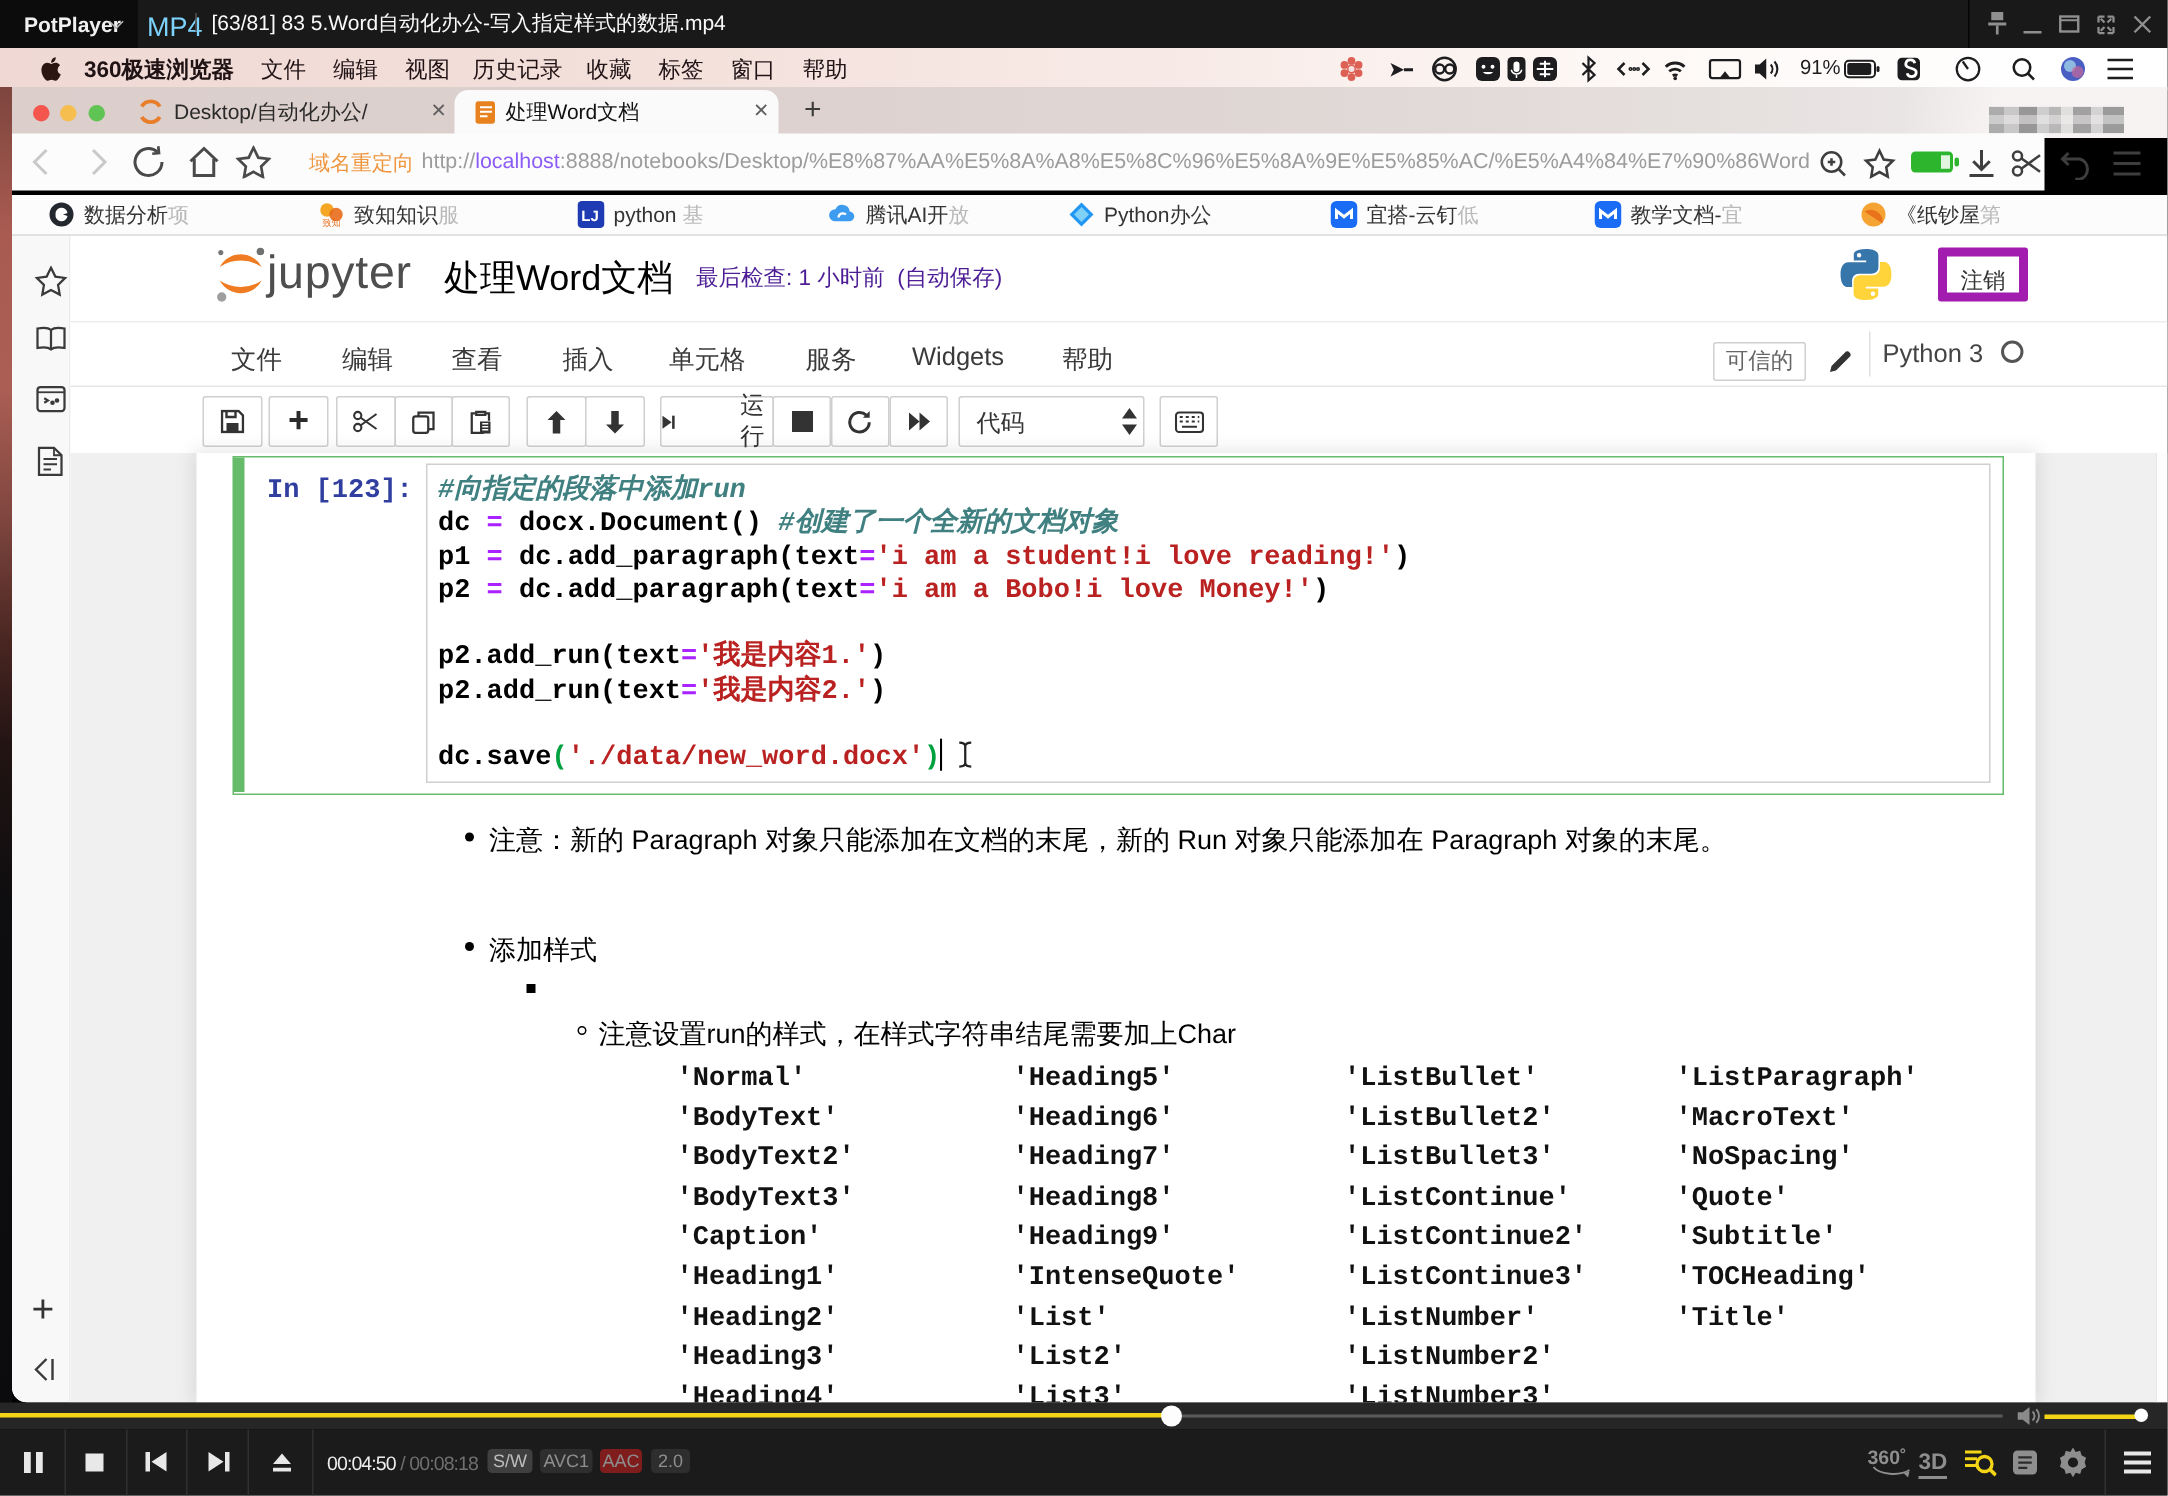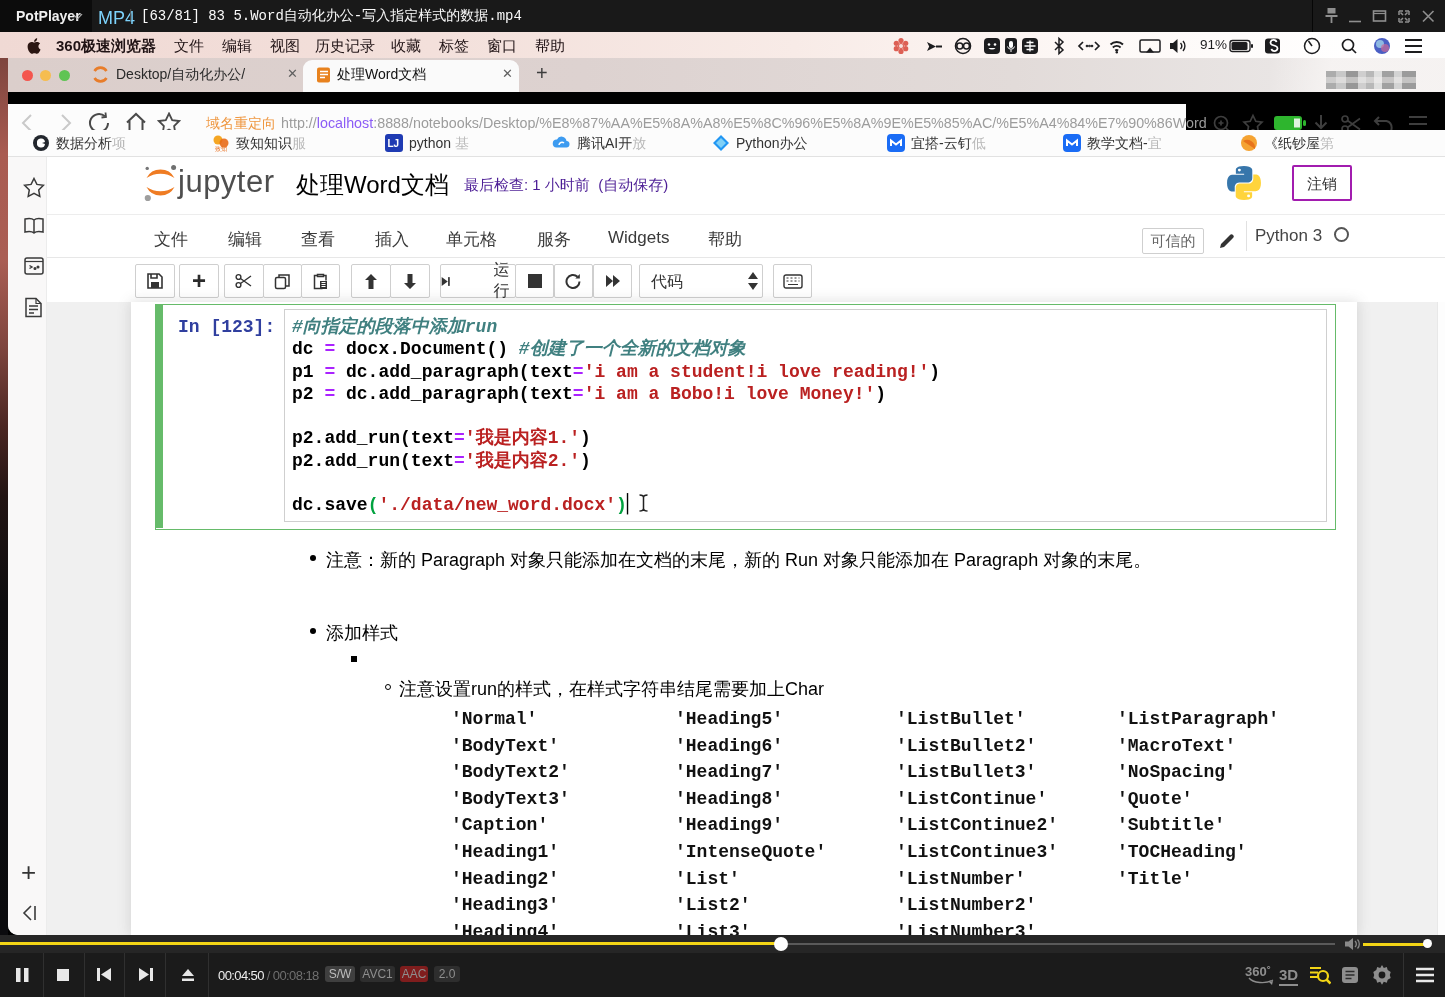--- a/index.html
+++ b/index.html
@@ -5,21 +5,21 @@
 html,body{margin:0;padding:0;width:1445px;height:997px;overflow:hidden;background:#000;}
 *{box-sizing:border-box;}
 body{font-family:"Liberation Sans",sans-serif;transform:translateZ(0);}
 .abs{position:absolute;}
 #potbar{position:absolute;left:0;top:0;width:1445px;height:32px;background:#191919;}
 #macbar{position:absolute;left:0;top:32px;width:1445px;height:28px;background:linear-gradient(90deg,#f0d9d4 0%,#f3e0db 30%,#f8ebe7 55%,#fdf8f6 75%,#ffffff 95%);color:#201315;font-size:15px;}
 #macbar .it{position:absolute;top:5px;}
 #wallstrip{position:absolute;left:0;top:58px;width:8px;height:877px;background:linear-gradient(180deg,#7d453e 0%,#a95b51 11%,#aa5e54 23%,#7e453e 33%,#4a2622 42%,#221413 50%,#0e0d0f 62%,#0b0b0e 100%);}
 #tabbar{position:absolute;left:8px;top:58px;width:1437px;height:34px;background:linear-gradient(90deg,#dbcecb 0%,#ddd2d0 40%,#e2dbd9 70%,#e9e5e4 88%,#ece9e8 100%);}
 .tl{position:absolute;top:12px;width:11px;height:11px;border-radius:50%;}
-#navbar{position:absolute;left:8px;top:104px;width:1178px;height:38px;background:#fcfcfc;}
+#navbar{position:absolute;left:8px;top:89px;width:1355px;height:38px;background:#fcfcfc;}
 #bookbar{position:absolute;left:8px;top:130px;width:1437px;height:27px;background:#fcfcfc;border-bottom:1px solid #e2e2e2;font-size:14px;color:#333;}
 .bm{position:absolute;top:4px;height:18px;white-space:nowrap;}
 #content{position:absolute;left:8px;top:157px;width:1437px;height:778px;background:#fff;border-bottom-left-radius:10px;overflow:hidden;}
 #sidebar{position:absolute;left:0;top:0;width:39px;height:778px;background:#f9f8f8;border-right:1px solid #ececec;}
 #jpage{position:absolute;left:39px;top:0;width:1398px;height:778px;background:#fff;}
 .jmenu{position:absolute;top:71px;font-size:17px;color:#3a3a3a;}
 .tbtn{position:absolute;top:107px;height:34px;border:1px solid #cfcfcf;border-radius:2px;background:#fff;display:flex;align-items:center;justify-content:center;}
 #notebookbg{position:absolute;left:0px;top:145px;width:1398px;height:633px;background:#f0f0f0;}
 #container{position:absolute;left:84px;top:145px;width:1226px;height:633px;background:#fff;box-shadow:0 0 12px 1px rgba(87,87,87,0.18);}
 #scrollstrip{position:absolute;left:1390px;top:145px;width:8px;height:633px;background:#fdfdfd;border-left:1px solid #e8e8e8;}
@@ -41,21 +41,21 @@
 </style>
 </head>
 <body>
 
 <div id="potbar">
   <div class="abs" style="left:0;top:0;width:92px;height:32px;background:#0c0c0c;"></div>
   <div class="abs" style="left:16px;top:8px;font-size:14px;font-weight:bold;color:#f0f0f0;">PotPlayer</div>
   <div class="abs" style="left:74px;top:11px;width:7px;height:7px;border-right:1.6px solid #b5b5b5;border-bottom:1.6px solid #b5b5b5;transform:rotate(45deg);"></div>
   <div class="abs" style="left:98px;top:8px;font-size:18px;color:#7dd3fc;">MP4</div>
   <div class="abs" style="left:129px;top:6px;font-size:13px;color:#4f4f4f;">|</div>
-  <div class="abs" style="left:141px;top:7px;font-size:14px;color:#fafafa;font-family:Liberation Mono, monospace;">[63/81] 83 5.Word自动化办公-写入指定样式的数据.mp4</div>
+  <div class="abs" style="left:141px;top:7px;font-size:14px;color:#fafafa;">[63/81] 83 5.Word自动化办公-写入指定样式的数据.mp4</div>
   <div class="abs" style="left:1312px;top:0;width:1px;height:32px;background:#060606;"></div>
   <svg class="abs" style="left:1320px;top:7px;" width="120" height="19" viewBox="0 0 120 19" fill="none" stroke="#8f8f8f" stroke-width="1.6">
     <g fill="#8f8f8f" stroke="none">
         <rect x="7.5" y="1" width="8" height="5.5"></rect>
         <rect x="5.5" y="8" width="12" height="2"></rect>
         <rect x="10.6" y="10" width="1.8" height="6"></rect>
       </g>
     <g>
         <path d="M29 14.5 h12"></path>
       </g>
@@ -316,21 +316,21 @@
       <circle cx="30.6" cy="3.6" r="2.5" fill="#6f7070"></circle>
       <circle cx="4.8" cy="34" r="3.1" fill="#9e9e9e"></circle>
     </svg>
     <div style="position:absolute;left:131px;top:7px;font-size:31px;color:#4e4e4e;letter-spacing:.5px;">jupyter</div>
     <div style="position:absolute;left:249px;top:12px;font-size:24px;color:#000;">处理Word文档</div>
     <div style="position:absolute;left:417px;top:19px;font-size:15px;color:#4c1d95;">最后检查: 1 小时前&nbsp;&nbsp;(自动保存)</div>
     <svg style="position:absolute;left:1178px;top:7px;" width="38" height="38" viewBox="0 0 110 110">
       <path d="M54.9 5.8c-25.1 0-23.5 10.9-23.5 10.9l.1 11.3h23.9v3.4H21.9s-16-1.8-16 23.5c0 25.3 14 24.4 14 24.4h8.3V67.5s-.4-14 13.8-14h23.7s13.3.2 13.3-12.9V19s2-13.2-24.1-13.2zM41.7 13.4a4.3 4.3 0 110 8.6 4.3 4.3 0 010-8.6z" fill="#3776ab"></path>
       <path d="M55.1 104.2c25.1 0 23.5-10.9 23.5-10.9l-.1-11.3H54.6v-3.4h33.5s16 1.8 16-23.5c0-25.3-14-24.4-14-24.4h-8.3v11.8s.4 14-13.8 14H44.3s-13.3-.2-13.3 12.9v21.6s-2 13.2 24.1 13.2zm13.2-7.6a4.3 4.3 0 110-8.6 4.3 4.3 0 010 8.6z" fill="#ffd43b"></path>
     </svg>
-    <div style="position:absolute;left:1245px;top:8px;width:60px;height:36px;border:2px solid #a21caf;border-radius:2px;background:#fff;font-size:15px;color:#333;text-align:center;line-height:34px;">注销</div>
+    <div style="position:absolute;left:1245px;top:8px;width:60px;height:36px;border:6px solid #a21caf;border-radius:2px;background:#fff;font-size:15px;color:#333;text-align:center;line-height:34px;">注销</div>
 
     <div style="position:absolute;left:0;top:57px;width:1398px;height:44px;border-top:1px solid #ededed;border-bottom:1px solid #e7e7e7;background:#fff;"></div>
     <div class="jmenu" style="left:107px;">文件</div>
     <div class="jmenu" style="left:181px;">编辑</div>
     <div class="jmenu" style="left:254px;">查看</div>
     <div class="jmenu" style="left:328px;">插入</div>
     <div class="jmenu" style="left:399px;">单元格</div>
     <div class="jmenu" style="left:490px;">服务</div>
     <div class="jmenu" style="left:561px;">Widgets</div>
     <div class="jmenu" style="left:661px;">帮助</div>

